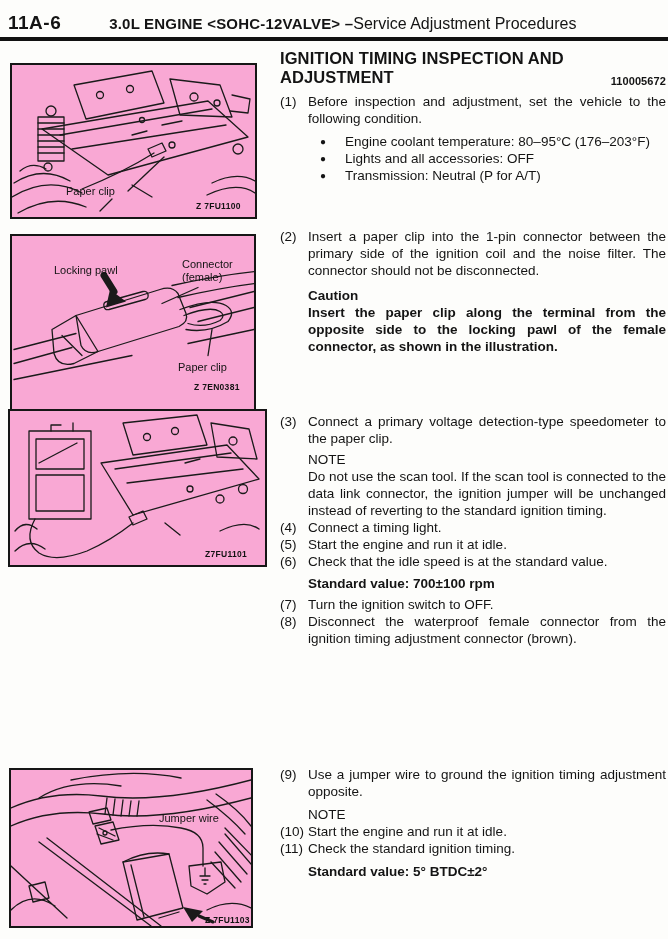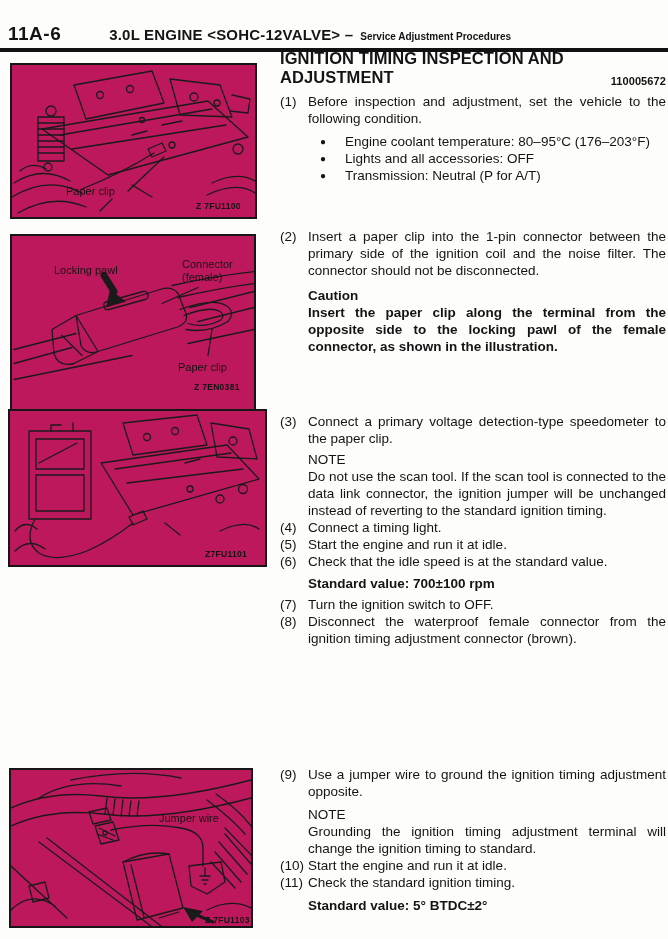--- a/index.html
+++ b/index.html
@@ -3,28 +3,28 @@
 <meta charset="utf-8">
 <style>
   html,body{margin:0;padding:0;}
   body{
     width:668px;height:939px;position:relative;overflow:hidden;
     background:#fdfdfb;color:#141414;
     font-family:"Liberation Sans",sans-serif;
     -webkit-font-smoothing:antialiased;
   }
   
-  .hdr{position:absolute;left:0;top:12px;width:604px;}
+  .hdr{position:absolute;left:0;top:1px;width:604px;}
   .hdr-row{display:flex;align-items:baseline;padding:11px 8px 0 8px;}
   .page-num{font-size:19px;font-weight:bold;letter-spacing:.5px;}
   .hdr-title{font-size:15px;font-weight:bold;margin-left:48px;letter-spacing:.2px;}
-  .hdr-sub{font-size:10px;font-weight:bold;margin-left:7px;}
+  .hdr-sub{font-size:16px;font-weight:normal;}
   .hdr-rule{position:absolute;left:0;top:36px;width:668px;height:4px;background:#111;}
   
-  .fig{position:absolute;border:2px solid #161616;background:#be185d;box-sizing:border-box;}
+  .fig{position:absolute;border:2px solid #161616;background:#f9a8d4;box-sizing:border-box;}
   .fig svg{display:block;width:100%;height:100%;}
   .fig text{font-family:"Liberation Sans",sans-serif;fill:#131313;}
   .lbl{font-size:11px;}
   .code{font-size:8.5px;font-weight:bold;letter-spacing:.3px;}
   #fig1{left:10px;top:63px;width:247px;height:156px;}
   #fig2{left:10px;top:234px;width:246px;height:186px;}
   #fig3{left:8px;top:409px;width:259px;height:158px;}
   #fig4{left:9px;top:768px;width:244px;height:160px;}
   
   .col{position:absolute;left:280px;width:386px;font-size:13.5px;line-height:17px;}
@@ -228,21 +228,20 @@
   </div>
 </div>
 
 <div class="col" id="col-bottom">
   <div class="step">
     <span class="num">(9)</span>
     <span class="txt">Use a jumper wire to ground the ignition timing adjustment opposite.</span>
   </div>
   <div class="sub mt6">
     <div>NOTE</div>
-    <div class="body">Grounding the ignition timing adjustment terminal will change the ignition timing to standard.</div>
   </div>
   <div class="step">
     <span class="num">(10)</span>
     <span class="txt">Start the engine and run it at idle.</span>
   </div>
   <div class="step">
     <span class="num">(11)</span>
     <span class="txt">Check the standard ignition timing.</span>
   </div>
   <div class="sub bold mt6">Standard value: 5° BTDC±2°</div>

